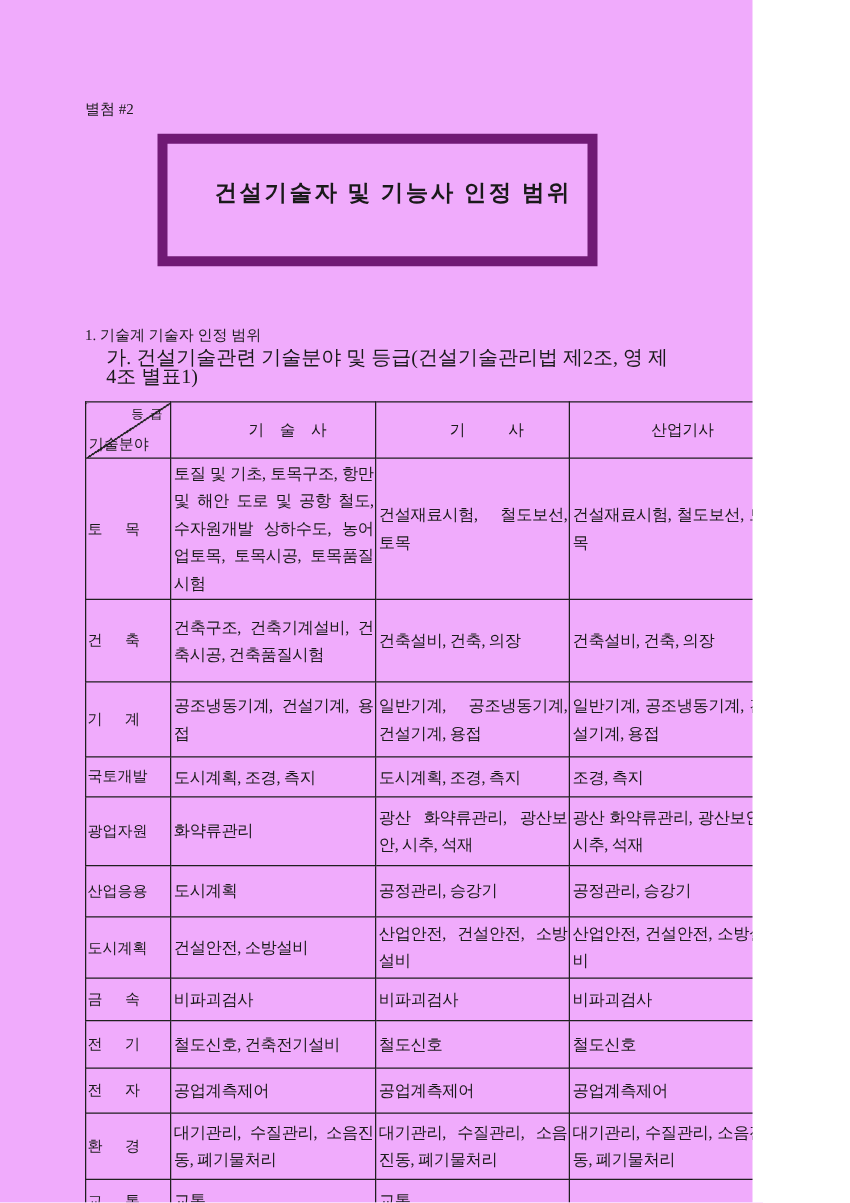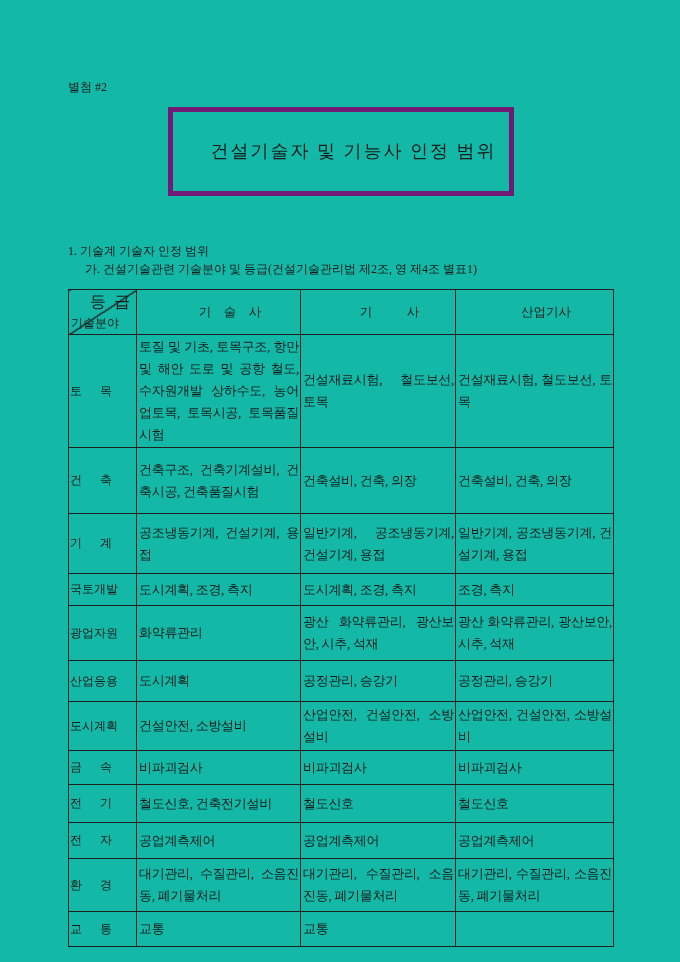--- a/index.html
+++ b/index.html
@@ -5,50 +5,50 @@
   html, body {
     margin: 0;
     padding: 0;
     background: #ffffff;
     font-family: "Liberation Serif", "DejaVu Serif", serif;
     color: #1a1a1a;
     -webkit-font-smoothing: none;
   }
   .page {
     position: relative;
-    width: 680px;
+    width: 602px;
     height: 962px;
     box-sizing: border-box;
-    background: #14b8a6;
+    background: #f0abfc;
     padding: 80px 67px 0 68px;
     overflow: hidden;
   }
   .attachment {
     font-size: 12px;
     line-height: 14px;
   }
   .title-box {
     width: fit-content;
     margin: 13px auto 0 auto;
-    border: 5px solid #701a75;
-    padding: 6px 12px 7px 12px;
-    font-weight: normal;
+    border: 8px solid #701a75;
+    padding: 6px 12px 18px 12px;
+    font-weight: bold;
     font-size: 18px;
     letter-spacing: 2px;
     white-space: pre;
   }
   .sec1 {
     margin-top: 48px;
     font-size: 12px;
     line-height: 15px;
   }
   .sec1a {
     margin-top: 3px;
     margin-left: 17px;
-    font-size: 12px;
+    font-size: 16px;
     line-height: 15px;
   }
   table.qual {
     margin-top: 12px;
     border-collapse: collapse;
     table-layout: fixed;
     width: 545px;
   }
   table.qual col.c-field { width: 68px; }
   table.qual col.c-pe    { width: 164px; }
@@ -71,21 +71,21 @@
     position: relative;
     padding: 0;
     background-image: linear-gradient(to bottom right,
       transparent calc(50% - 0.7px), #1f1f1f calc(50% - 0.7px),
       #1f1f1f calc(50% + 0.7px), transparent calc(50% + 0.7px));
   }
   .corner-top {
     position: absolute;
     top: 2px;
     right: 6px;
-    font-size: 16px;
+    font-size: 10px;
     white-space: pre;
     margin-left: 48px;
   }
   .corner-bottom {
     position: absolute;
     bottom: 2px;
     left: 2px;
     font-size: 12px;
     font-family: Liberation Mono, monospace;
   }

